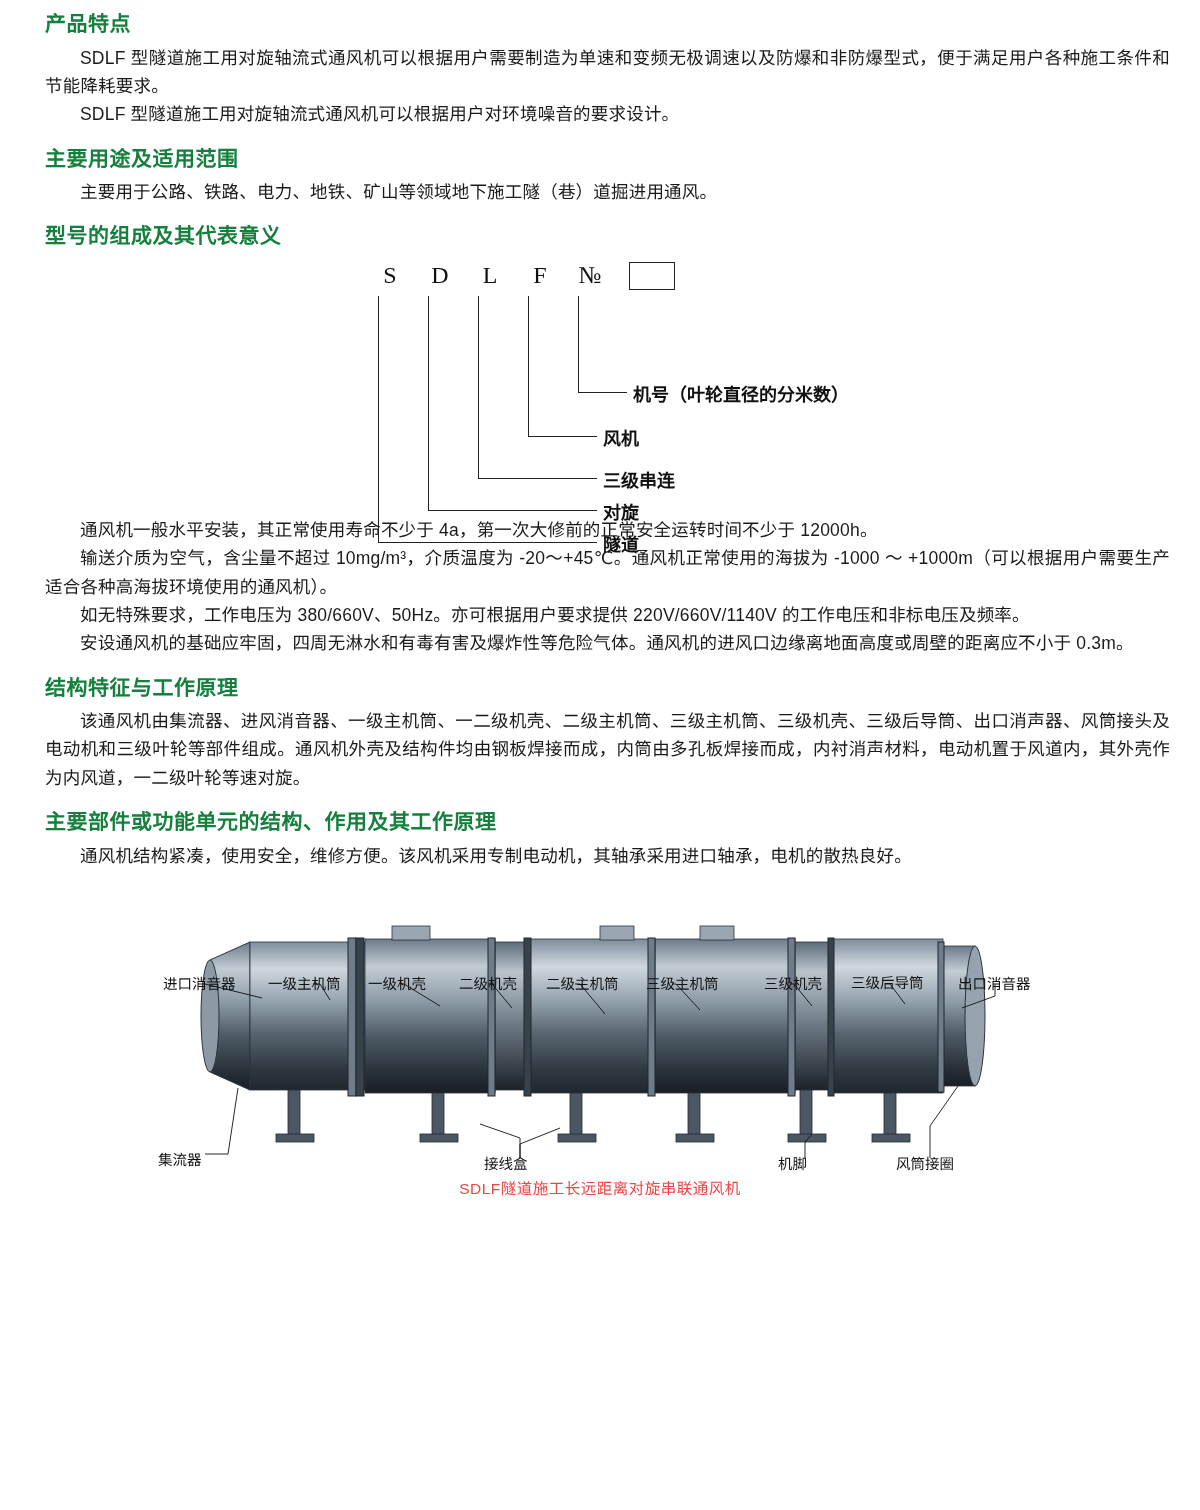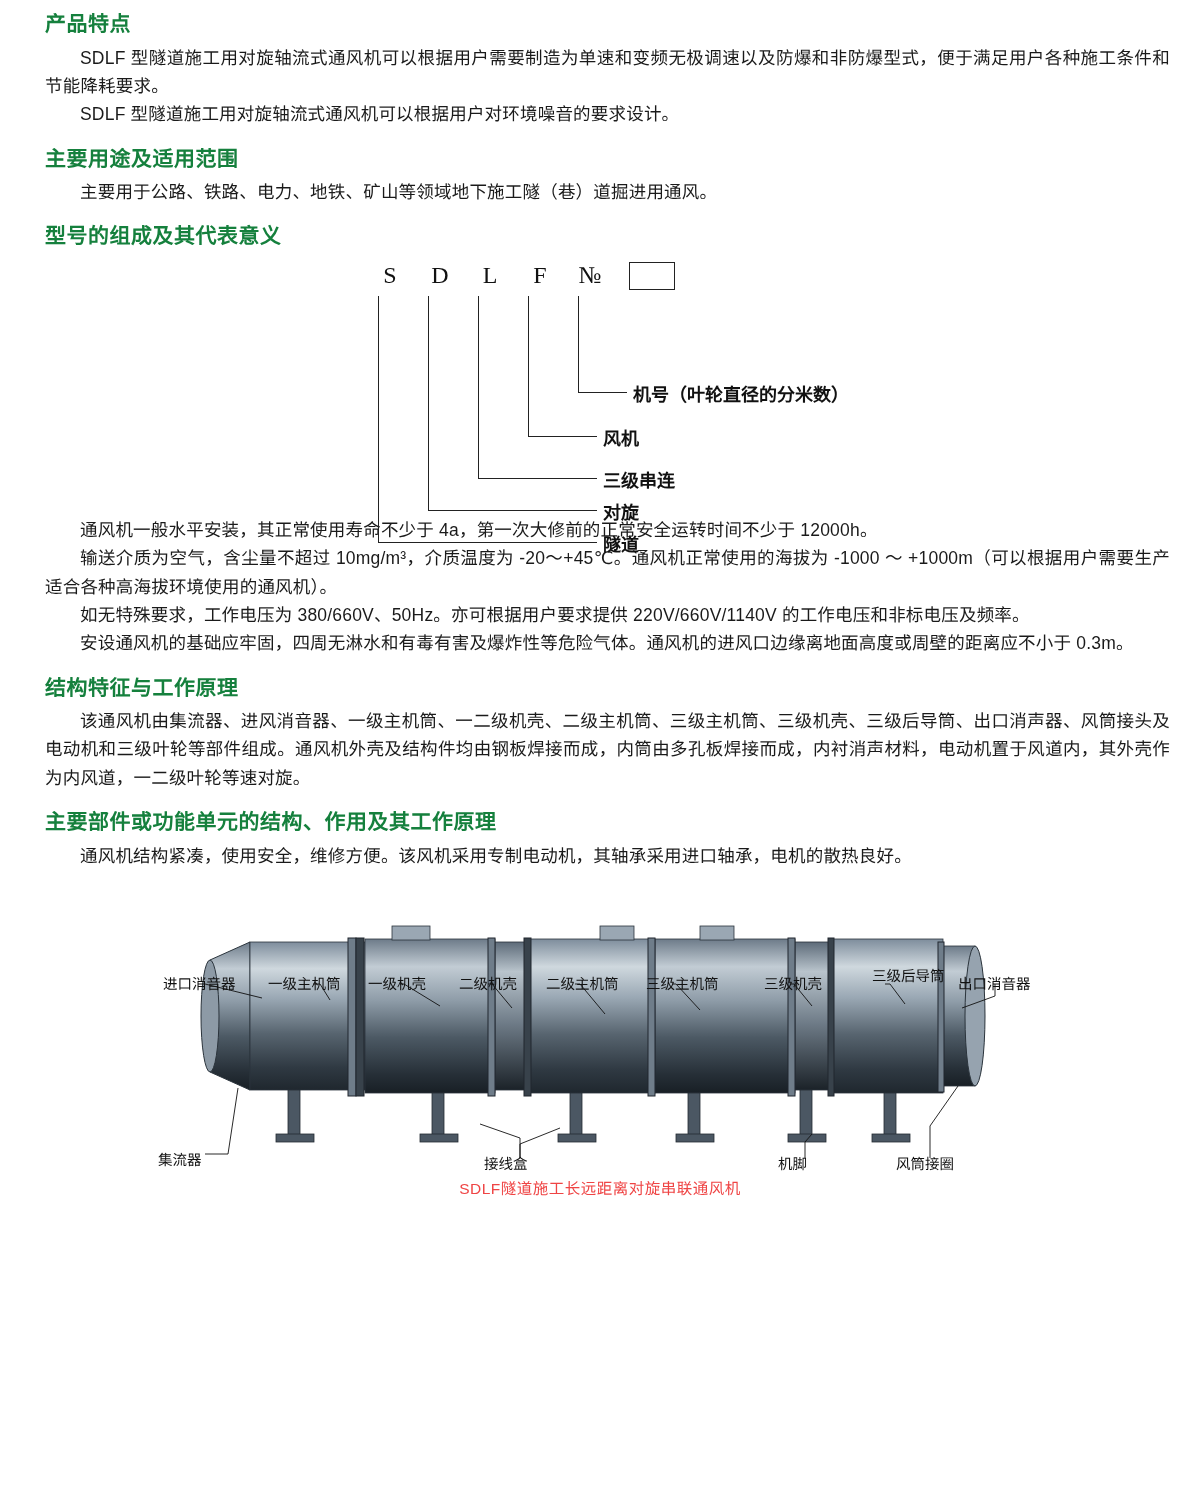--- a/index.html
+++ b/index.html
@@ -263,21 +263,21 @@
       </g>
     </svg>
 
     <span class="callout" style="left:163px; top:96px;">进口消音器</span>
     <span class="callout" style="left:268px; top:96px;">一级主机筒</span>
     <span class="callout" style="left:368px; top:96px;">一级机壳</span>
     <span class="callout" style="left:459px; top:96px;">二级机壳</span>
     <span class="callout" style="left:546px; top:96px;">二级主机筒</span>
     <span class="callout" style="left:646px; top:96px;">三级主机筒</span>
     <span class="callout" style="left:764px; top:96px;">三级机壳</span>
-    <span class="callout" style="left:851px; top:88px;margin-left:21px;">三级后导筒</span>
+    <span class="callout" style="left:851px; top:95px;">三级后导筒</span>
     <span class="callout" style="left:958px; top:96px;">出口消音器</span>
 
     <span class="callout" style="left:158px; top:272px;">集流器</span>
     <span class="callout" style="left:484px; top:276px;">接线盒</span>
     <span class="callout" style="left:778px; top:276px;">机脚</span>
     <span class="callout" style="left:896px; top:276px;">风筒接圈</span>
 
     <div class="fig-caption">SDLF隧道施工长远距离对旋串联通风机</div>
   </div>
 </div>

